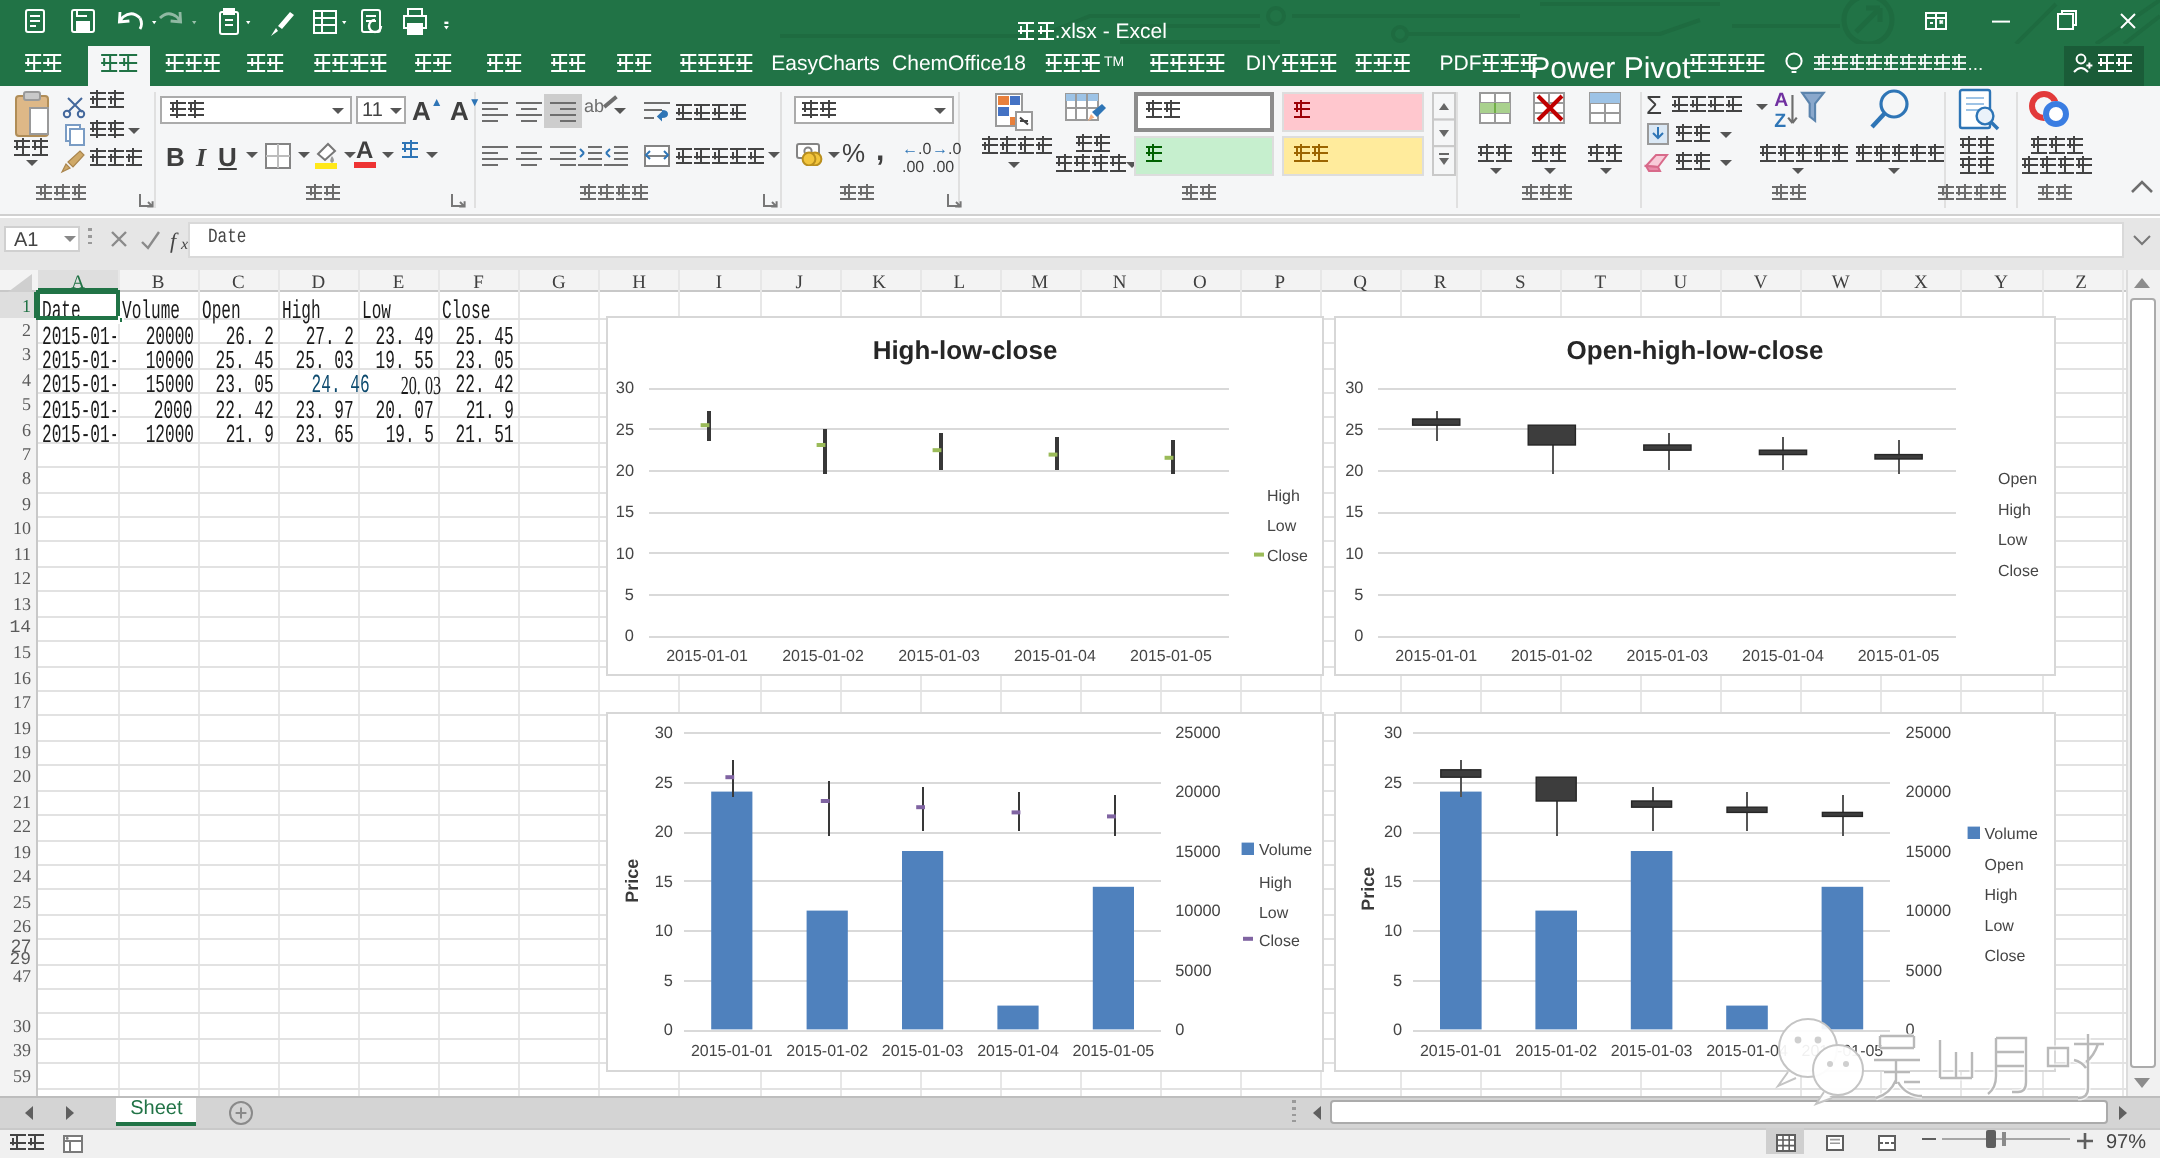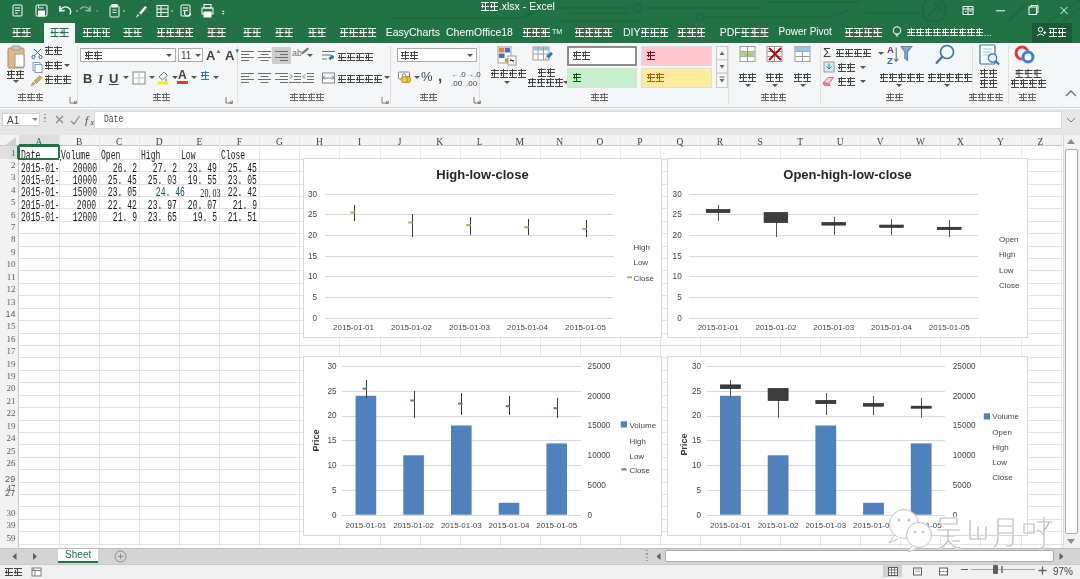--- a/index.html
+++ b/index.html
@@ -69,21 +69,21 @@
 </g>
 <g fill="#fff">
 <path d="M76 10.5 l2.2 0 l-1.1 1.6z"></path>
       <path d="M96 10.5 l2.2 0 l-1.1 1.6z" opacity=".55"></path>
       <path d="M123 10.5 l2.2 0 l-1.1 1.6z"></path>
       <path d="M171 10.5 l2.2 0 l-1.1 1.6z"></path>
 <path d="M222 13 l2.4 0 l-1.2 1.7z"></path>
       <rect x="222.2" y="10.8" width="2" height="1.2"></rect>
 </g>
 </svg>
-<div class="ab" style="left:480;top:0;width:132px;font-size:10.5px;color:#fff;left:480px"><i class="z w"></i><i class="z w"></i><span style="letter-spacing:0">.xlsx - Excel</span></div>
+<div class="ab" style="left:480;top:10px;width:132px;text-align:center;font-size:10.5px;color:#fff;left:480px"><i class="z w"></i><i class="z w"></i><span style="letter-spacing:0">.xlsx - Excel</span></div>
 <svg class="ab" style="left:955px;top:0" width="125" height="22" viewBox="0 0 125 22">
 <g stroke="#fff" fill="none" stroke-width="1">
 <rect x="8" y="6.5" width="10" height="8"></rect>
       <path d="M13 6.5 v8 M8 9 h10 M10 11.5 h1.5 M14.8 10.2 l1.6 1.6 m0 -1.6 l-1.6 1.6"></path>
 <path d="M41 10.8 h9"></path>
 <rect x="74" y="7" width="7.5" height="7.5"></rect>
       <path d="M76 7 v-1.5 h7 v7 h-1.5"></path>
 <path d="M105.5 7 l7 7 m0 -7 l-7 7"></path>
 </g>
 </svg>
@@ -99,21 +99,21 @@
 <div class="ab" style="left:284.0px;top:26px;transform:translateX(-50%);font-size:10.5px;color:#fff;white-space:nowrap"><i class="z w"></i><i class="z w"></i></div>
 <div class="ab" style="left:317.0px;top:26px;transform:translateX(-50%);font-size:10.5px;color:#fff;white-space:nowrap"><i class="z w"></i><i class="z w"></i></div>
 <div class="ab" style="left:358.3px;top:26px;transform:translateX(-50%);font-size:10.5px;color:#fff;white-space:nowrap"><i class="z w"></i><i class="z w"></i><i class="z w"></i><i class="z w"></i></div>
 <div class="ab" style="left:412.8px;top:26px;transform:translateX(-50%);font-size:10.5px;color:#fff;white-space:nowrap">EasyCharts</div>
 <div class="ab" style="left:479.5px;top:26px;transform:translateX(-50%);font-size:10.5px;color:#fff;white-space:nowrap">ChemOffice18</div>
 <div class="ab" style="left:542.0px;top:26px;transform:translateX(-50%);font-size:10.5px;color:#fff;white-space:nowrap"><i class="z w"></i><i class="z w"></i><i class="z w"></i><span style="font-size:7px;vertical-align:2px"> TM</span></div>
 <div class="ab" style="left:593.6px;top:26px;transform:translateX(-50%);font-size:10.5px;color:#fff;white-space:nowrap"><i class="z w"></i><i class="z w"></i><i class="z w"></i><i class="z w"></i></div>
 <div class="ab" style="left:645.8px;top:26px;transform:translateX(-50%);font-size:10.5px;color:#fff;white-space:nowrap">DIY<i class="z w"></i><i class="z w"></i><i class="z w"></i></div>
 <div class="ab" style="left:691.5px;top:26px;transform:translateX(-50%);font-size:10.5px;color:#fff;white-space:nowrap"><i class="z w"></i><i class="z w"></i><i class="z w"></i></div>
 <div class="ab" style="left:744.4px;top:26px;transform:translateX(-50%);font-size:10.5px;color:#fff;white-space:nowrap">PDF<i class="z w"></i><i class="z w"></i><i class="z w"></i></div>
-<div class="ab" style="left:805.2px;top:26px;transform:translateX(-50%);font-size:10px;color:#fff;white-space:nowrap">Power Pivot</div>
+<div class="ab" style="left:805.2px;top:26px;transform:translateX(-50%);font-size:15px;color:#fff;white-space:nowrap">Power Pivot</div>
 <div class="ab" style="left:863.5px;top:26px;transform:translateX(-50%);font-size:10.5px;color:#fff;white-space:nowrap"><i class="z w"></i><i class="z w"></i><i class="z w"></i><i class="z w"></i></div>
 <svg class="ab" style="left:891px;top:25px" width="12" height="14" viewBox="0 0 12 14">
 <g stroke="#fff" fill="none">
       <circle cx="6" cy="5.5" r="3.8"></circle>
       <path d="M4.5 9.3h3 M4.8 11h2.4"></path>
     </g>
   </svg>
 <div class="ab" style="left:907px;top:26.5px;font-size:9.5px;color:rgba(255,255,255,.92)"><i class="z w8"></i><i class="z w8"></i><i class="z w8"></i><i class="z w8"></i><i class="z w8"></i><i class="z w8"></i><i class="z w8"></i><i class="z w8"></i><i class="z w8"></i>...</div>
 <div class="ab" style="left:1032px;top:22.5px;width:40px;height:20px;background:#1a5c38"></div>
 <svg class="ab" style="left:1036px;top:26px" width="11" height="12" viewBox="0 0 11 12">
@@ -532,34 +532,34 @@
 <div class="ab" style="left:15.5px;top:54.37px;transform:translate(-100%,-50%);font-size:9px;font-family:'Liberation Serif',serif;color:#5a5a5a">4</div>
 <div class="ab" style="left:15.5px;top:66.79px;transform:translate(-100%,-50%);font-size:9px;font-family:'Liberation Serif',serif;color:#5a5a5a">5</div>
 <div class="ab" style="left:15.5px;top:79.21px;transform:translate(-100%,-50%);font-size:9px;font-family:'Liberation Serif',serif;color:#5a5a5a">6</div>
 <div class="ab" style="left:15.5px;top:91.63px;transform:translate(-100%,-50%);font-size:9px;font-family:'Liberation Serif',serif;color:#5a5a5a">7</div>
 <div class="ab" style="left:15.5px;top:104.05px;transform:translate(-100%,-50%);font-size:9px;font-family:'Liberation Serif',serif;color:#5a5a5a">8</div>
 <div class="ab" style="left:15.5px;top:116.47px;transform:translate(-100%,-50%);font-size:9px;font-family:'Liberation Serif',serif;color:#5a5a5a">9</div>
 <div class="ab" style="left:15.5px;top:128.89px;transform:translate(-100%,-50%);font-size:9px;font-family:'Liberation Serif',serif;color:#5a5a5a">10</div>
 <div class="ab" style="left:15.5px;top:141.31px;transform:translate(-100%,-50%);font-size:9px;font-family:'Liberation Serif',serif;color:#5a5a5a">11</div>
 <div class="ab" style="left:15.5px;top:153.73px;transform:translate(-100%,-50%);font-size:9px;font-family:'Liberation Serif',serif;color:#5a5a5a">12</div>
 <div class="ab" style="left:15.5px;top:166.15px;transform:translate(-100%,-50%);font-size:9px;font-family:'Liberation Serif',serif;color:#5a5a5a">13</div>
-<div class="ab" style="left:15.5px;top:178.57px;transform:translate(-100%,-50%);font-size:9px;font-family:Liberation Sans, sans-serif;color:#5a5a5a">14</div>
+<div class="ab" style="left:15.5px;top:178.57px;transform:translate(-100%,-50%);font-size:9px;font-family:Liberation Mono, monospace;color:#5a5a5a">14</div>
 <div class="ab" style="left:15.5px;top:190.99px;transform:translate(-100%,-50%);font-size:9px;font-family:'Liberation Serif',serif;color:#5a5a5a">15</div>
 <div class="ab" style="left:15.5px;top:203.41px;transform:translate(-100%,-50%);font-size:9px;font-family:'Liberation Serif',serif;color:#5a5a5a">16</div>
 <div class="ab" style="left:15.5px;top:215.83px;transform:translate(-100%,-50%);font-size:9px;font-family:'Liberation Serif',serif;color:#5a5a5a">17</div>
 <div class="ab" style="left:15.5px;top:228.25px;transform:translate(-100%,-50%);font-size:9px;font-family:'Liberation Serif',serif;color:#5a5a5a">19</div>
 <div class="ab" style="left:15.5px;top:240.67px;transform:translate(-100%,-50%);font-size:9px;font-family:'Liberation Serif',serif;color:#5a5a5a">19</div>
 <div class="ab" style="left:15.5px;top:253.09px;transform:translate(-100%,-50%);font-size:9px;font-family:'Liberation Serif',serif;color:#5a5a5a">20</div>
 <div class="ab" style="left:15.5px;top:265.51px;transform:translate(-100%,-50%);font-size:9px;font-family:'Liberation Serif',serif;color:#5a5a5a">21</div>
 <div class="ab" style="left:15.5px;top:277.93px;transform:translate(-100%,-50%);font-size:9px;font-family:'Liberation Serif',serif;color:#5a5a5a">22</div>
 <div class="ab" style="left:15.5px;top:290.35px;transform:translate(-100%,-50%);font-size:9px;font-family:'Liberation Serif',serif;color:#5a5a5a">19</div>
 <div class="ab" style="left:15.5px;top:302.77px;transform:translate(-100%,-50%);font-size:9px;font-family:'Liberation Serif',serif;color:#5a5a5a">24</div>
 <div class="ab" style="left:15.5px;top:315.19px;transform:translate(-100%,-50%);font-size:9px;font-family:'Liberation Serif',serif;color:#5a5a5a">25</div>
 <div class="ab" style="left:15.5px;top:327.61px;transform:translate(-100%,-50%);font-size:9px;font-family:'Liberation Serif',serif;color:#5a5a5a">26</div>
-<div class="ab" style="left:15.5px;top:359px;transform:translate(-100%,-50%);font-size:9px;font-family:Liberation Mono, monospace;color:#5a5a5a">27</div>
+<div class="ab" style="left:15.5px;top:338px;transform:translate(-100%,-50%);font-size:9px;font-family:Liberation Sans, sans-serif;color:#5a5a5a">27</div>
 <div class="ab" style="left:15.5px;top:352.45px;transform:translate(-100%,-50%);font-size:9px;font-family:'Liberation Serif',serif;color:#5a5a5a">47</div>
 <div class="ab" style="left:15.5px;top:345px;transform:translate(-100%,-50%);font-size:9px;font-family:Liberation Mono, monospace;color:#5a5a5a">29</div>
 <div class="ab" style="left:15.5px;top:377.29px;transform:translate(-100%,-50%);font-size:9px;font-family:'Liberation Serif',serif;color:#5a5a5a">30</div>
 <div class="ab" style="left:15.5px;top:389.71px;transform:translate(-100%,-50%);font-size:9px;font-family:'Liberation Serif',serif;color:#5a5a5a">39</div>
 <div class="ab" style="left:15.5px;top:402.13px;transform:translate(-100%,-50%);font-size:9px;font-family:'Liberation Serif',serif;color:#5a5a5a">59</div>
 <div class="ab" style="left:21.0px;top:12.70px;width:37.06px;overflow:hidden;font-size:13px;font-family:'Liberation Mono',monospace;color:#1a1a1a;white-space:nowrap"><span style="display:inline-block;transform:scaleX(.62);transform-origin:0 0">Date</span></div>
 <div class="ab" style="left:61.1px;top:12.70px;width:37.06px;overflow:hidden;font-size:13px;font-family:'Liberation Mono',monospace;color:#1a1a1a;white-space:nowrap"><span style="display:inline-block;transform:scaleX(.62);transform-origin:0 0">Volume</span></div>
 <div class="ab" style="left:101.1px;top:12.70px;width:37.06px;overflow:hidden;font-size:13px;font-family:'Liberation Mono',monospace;color:#1a1a1a;white-space:nowrap"><span style="display:inline-block;transform:scaleX(.62);transform-origin:0 0">Open</span></div>
 <div class="ab" style="left:141.2px;top:12.70px;width:37.06px;overflow:hidden;font-size:13px;font-family:'Liberation Mono',monospace;color:#1a1a1a;white-space:nowrap"><span style="display:inline-block;transform:scaleX(.62);transform-origin:0 0">High</span></div>
 <div class="ab" style="left:181.2px;top:12.70px;width:37.06px;overflow:hidden;font-size:13px;font-family:'Liberation Mono',monospace;color:#1a1a1a;white-space:nowrap"><span style="display:inline-block;transform:scaleX(.62);transform-origin:0 0">Low</span></div>

